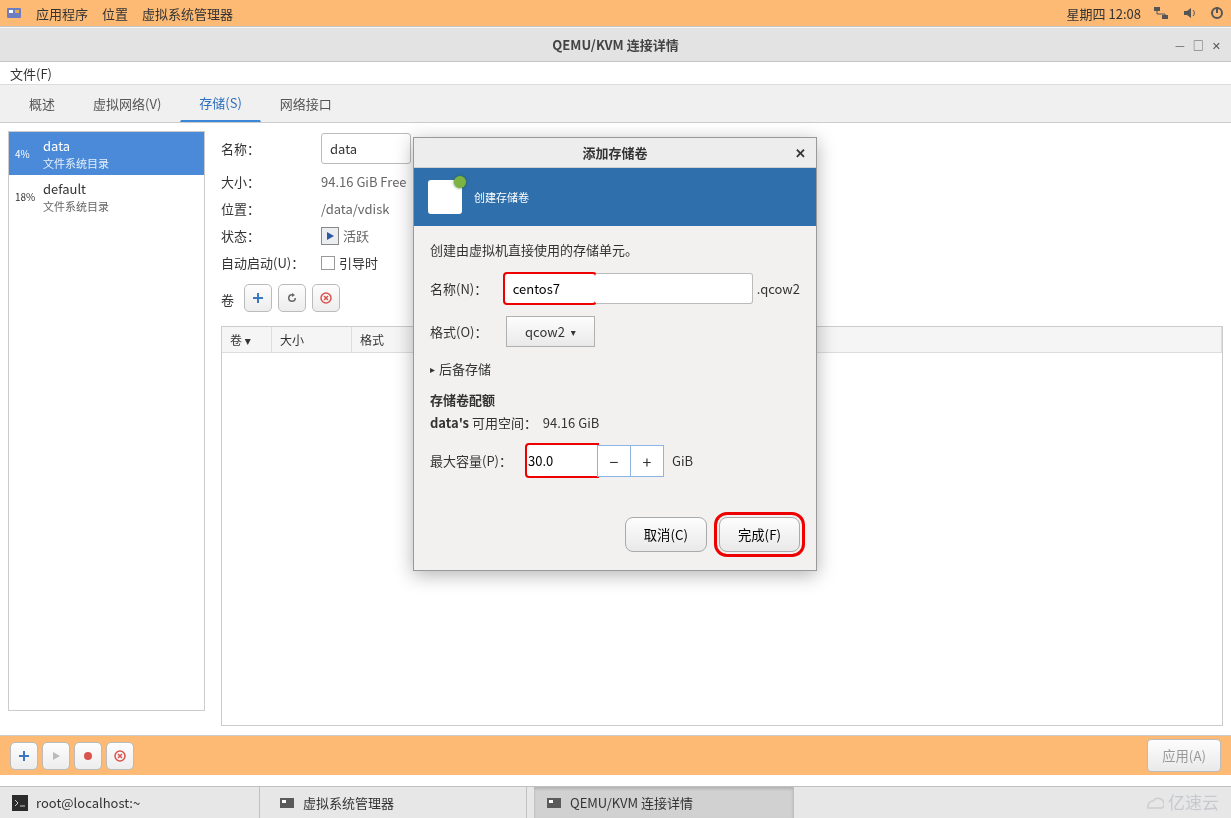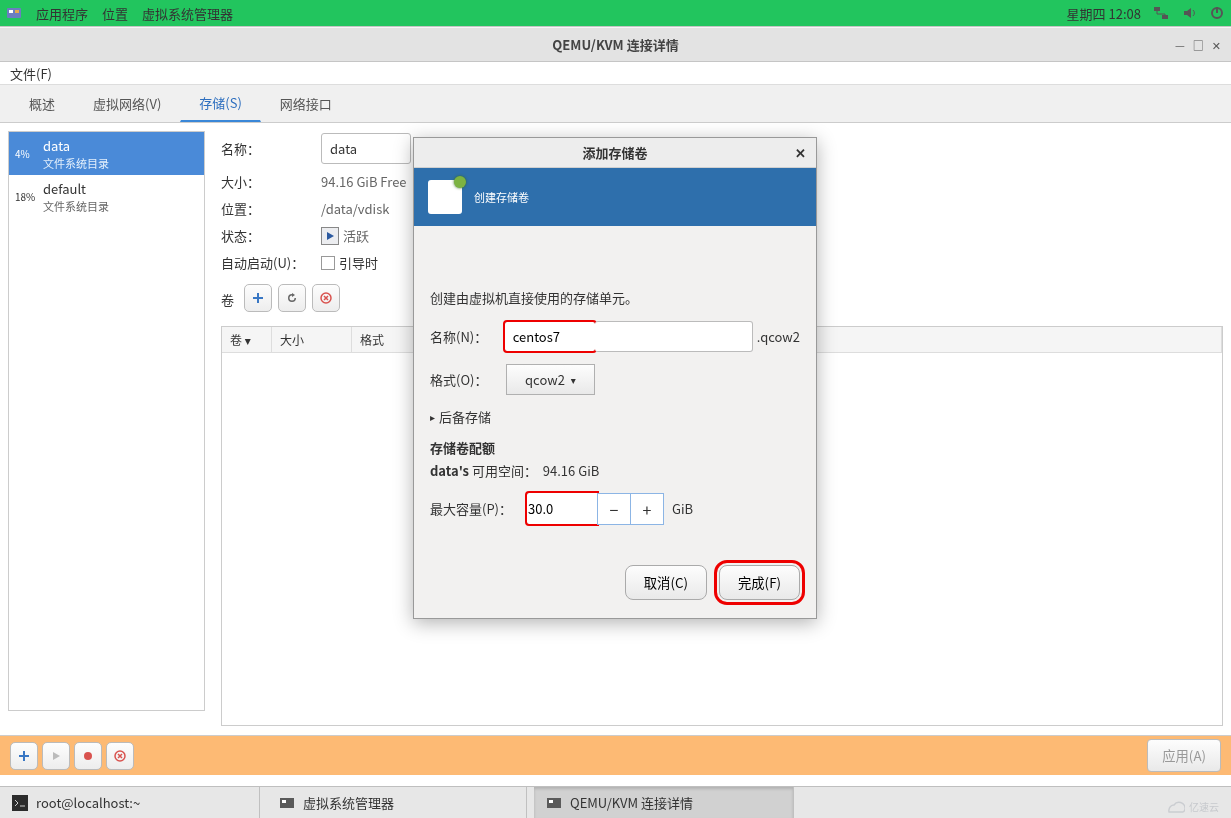--- a/index.html
+++ b/index.html
@@ -1,19 +1,19 @@
 <!DOCTYPE html>
 <html><head>
 <meta charset="utf-8">
 <style>
 * { box-sizing: border-box; margin: 0; padding: 0; font-family: "Noto Sans CJK SC", "Droid Sans", sans-serif; }
 body { width: 1231px; height: 818px; background: #fff; font-size: 13px; color: #333; overflow: hidden; position: relative; }
 
 
-.top-panel { height: 27px; background: #22c55e; border-bottom: 1px solid #c5c5c5; display: flex; align-items: center; padding: 0 6px; }
+.top-panel { height: 27px; background: #fdba74; border-bottom: 1px solid #c5c5c5; display: flex; align-items: center; padding: 0 6px; }
 .top-panel .left { display: flex; align-items: center; gap: 14px; }
 .top-panel .right { margin-left: auto; display: flex; align-items: center; gap: 12px; }
 .top-panel .vm-icon { width: 16px; height: 16px; }
 .top-panel .sys-icon { fill: #555; }
 
 
 .window-titlebar { height: 35px; background: #e3e3e3; border-top: 1px solid #f6f6f6; border-bottom: 1px solid #c5c5c5; display: flex; align-items: center; position: relative; }
 .window-titlebar .title { position: absolute; left: 50%; transform: translateX(-50%); font-weight: bold; color: #444; }
 .window-titlebar .win-btns { margin-left: auto; display: flex; gap: 8px; padding-right: 10px; color: #555; }
 .win-btns span { cursor: pointer; font-size: 11px; }
@@ -55,30 +55,30 @@
 
 
 .bottom-bar { height: 40px; background: #fdba74; border-top: 1px solid #ccc; display: flex; align-items: center; padding: 0 10px; position: absolute; left: 0; right: 0; top: 735px; }
 .bottom-bar .icon-btn { margin-right: 4px; }
 .apply-btn { margin-left: auto; padding: 6px 14px; border: 1px solid #bbb; border-radius: 4px; background: linear-gradient(#fdfdfd,#e9e9e9); color: #999; }
 
 
 .taskbar { position: absolute; left: 0; right: 0; bottom: 0; height: 32px; background: #e7e7e7; border-top: 1px solid #bfbfbf; display: flex; align-items: stretch; gap: 7px; }
 .taskbar .titem { display: flex; align-items: center; gap: 8px; padding: 0 12px; border-right: 1px solid #c0c0c0; min-width: 260px; cursor: pointer; }
 .taskbar .titem.active { background: #d1d1d1; box-shadow: inset 0 2px 3px rgba(0,0,0,0.15); }
-.watermark { position: absolute; right: 12px; bottom: 4px; color: #bfc2c7; font-size: 10px; display: flex; align-items: center; gap: 4px; opacity: 0.8; }
+.watermark { position: absolute; right: 12px; bottom: 4px; color: #bfc2c7; font-size: 17px; display: flex; align-items: center; gap: 4px; opacity: 0.8; }
 
 
 .modal { position: absolute; left: 413px; top: 137px; width: 404px; background: #f2f1f0; border: 1px solid #999; box-shadow: 0 4px 18px rgba(0,0,0,0.3); }
 .modal .mtitle { height: 30px; display: flex; align-items: center; justify-content: center; position: relative; font-weight: bold; background: #ededed; border-bottom: 1px solid #d0d0d0; }
 .modal .mtitle .close { position: absolute; right: 10px; cursor: pointer; }
 .modal .mheader { background: #2e6fac; color: #fff; display: flex; align-items: center; gap: 12px; padding: 12px 14px; }
 .mheader .disk-ic { width: 34px; height: 34px; background: #fff; border-radius: 3px; position: relative; }
 .mheader .disk-ic::after { content:''; position:absolute; top:-4px; right:-4px; width:12px; height:12px; background:#7cb342; border-radius:50%; box-shadow:0 0 3px #356a1f; }
-.modal .mbody { padding: 14px 16px; margin-top: 48px; }
+.modal .mbody { padding: 14px 16px; }
 .mbody .desc { color:#333; margin-bottom: 14px; }
 .frow { display: flex; align-items: center; margin-bottom: 12px; }
 .frow .flbl { width: 76px; }
 .frow .ext { margin-left: 4px; }
 .text-input { border: 1px solid #bbb; border-radius: 3px; padding: 5px 8px; font-size: 13px; width: 150px; }
 .red-box { outline: 2px solid #e00; outline-offset: -1px; }
 .red-box-wide { outline: 3px solid #e00; outline-offset: 2px; }
 .select-btn { border: 1px solid #b0b0b0; border-radius: 0; padding: 5px 18px; background: linear-gradient(#fdfdfd,#e9e9e9); display: inline-flex; align-items: center; gap: 6px; cursor: pointer; }
 .select-btn::after { content: '▾'; font-size: 10px; }
 .expand { display: flex; align-items: center; gap: 4px; cursor: pointer; margin: 6px 0 12px; }

